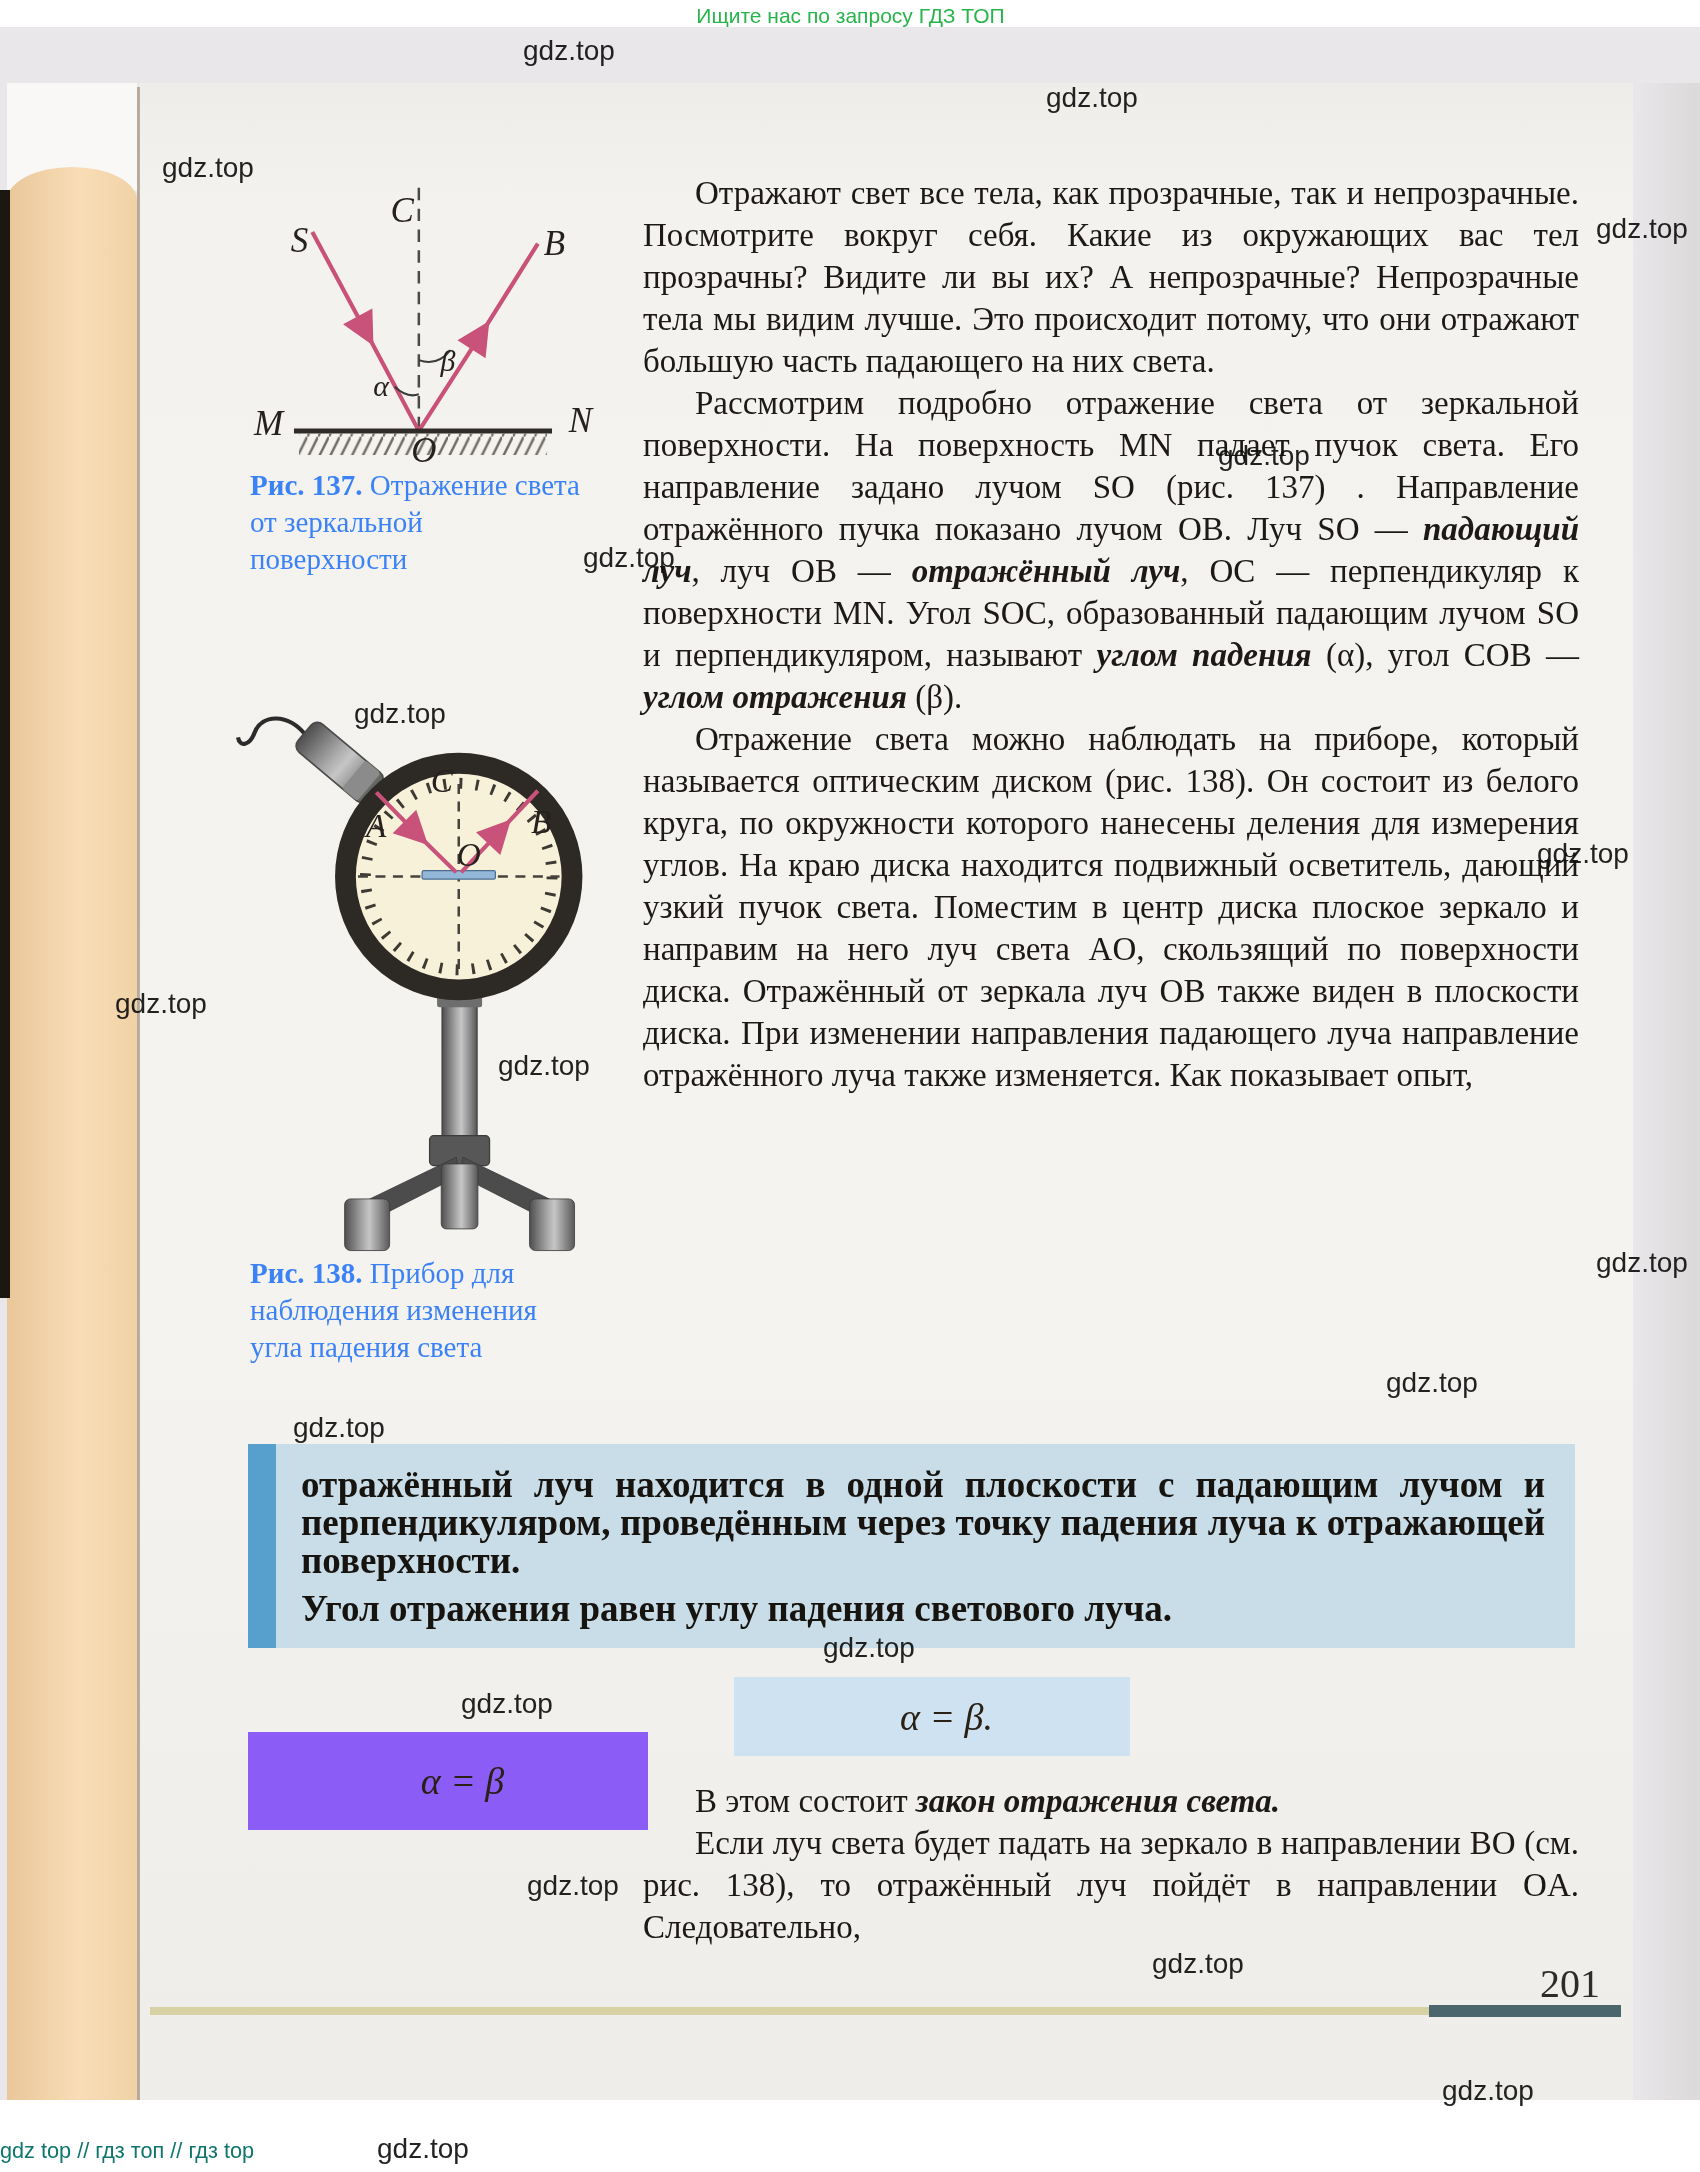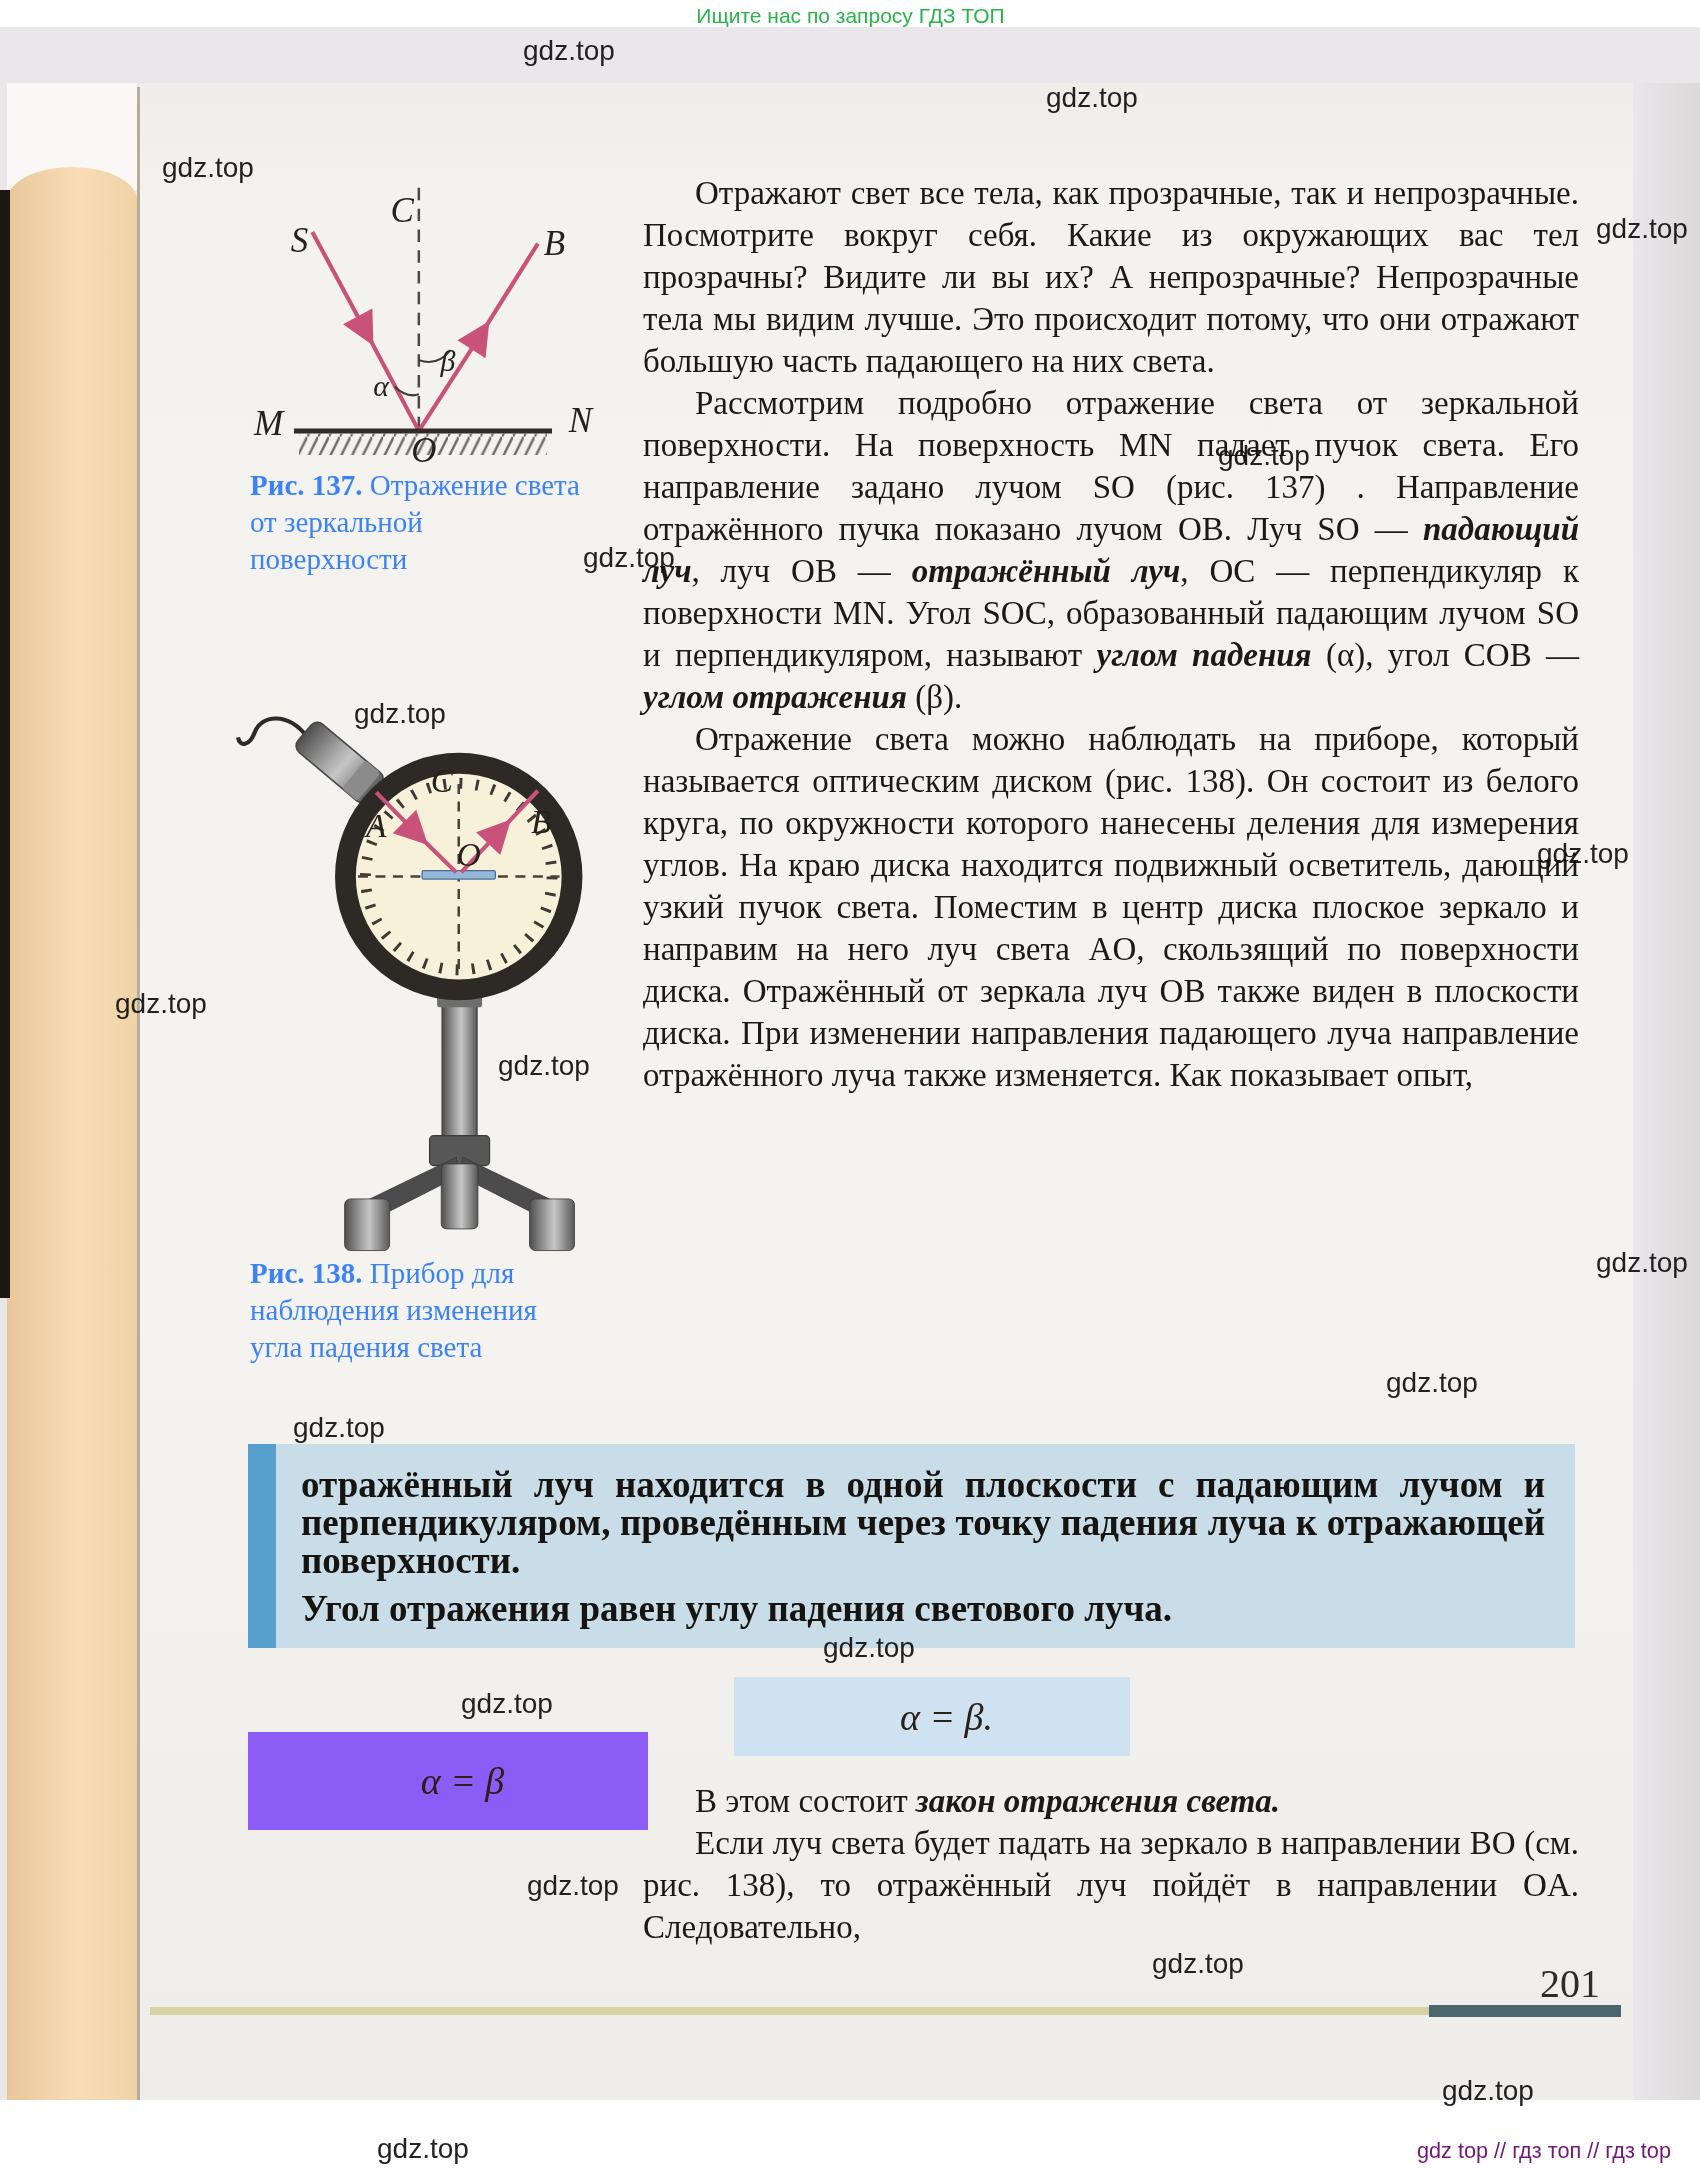--- a/index.html
+++ b/index.html
@@ -18,22 +18,22 @@
   .curl-white   { position:absolute; left:6.7px; top:83px; width:130px; height:108px; background:#f9f8f6; }
   .curl-beige   { position:absolute; left:6.7px; top:167px; width:130px; height:1933px;
                   background:linear-gradient(90deg,#eac69a 0%,#f8ddb6 55%,#f0d2a6 100%);
                   border-radius:60% 60% 0 0 / 40px; }
   .edge-dark    { position:absolute; left:0; top:190px; width:10px; height:1108px; background:#1d1712; }
   .band-bottom  { position:absolute; left:0; top:2100px; width:1701px; height:72px; background:#ffffff; }
 
   
   .promo  { position:absolute; left:0; top:4.2px; width:1701px; text-align:center;
             font-family:"Liberation Sans", sans-serif; font-size:21px; color:#28b44b; }
-  .footer { position:absolute; left:0; top:2138px; width:1671px; text-align:right;
-            font-family:"Liberation Sans", sans-serif; font-size:21.7px; color:#701a75; }
+  .footer { position:absolute; left:0; top:2138px; width:1671px; text-align:left;
+            font-family:"Liberation Sans", sans-serif; font-size:21.7px; color:#0f766e; }
 
   
   .wm { position:absolute; font-family:"Liberation Sans", sans-serif; font-size:28px;
         color:#101010; opacity:.92; white-space:nowrap; z-index:9; }
 
   
   .textcol { position:absolute; z-index:2; }
   .para { margin:0; font-size:33px; line-height:42px; text-align:justify;
           text-indent:52px; color:#1c1916; }
   .seg-i  { }

